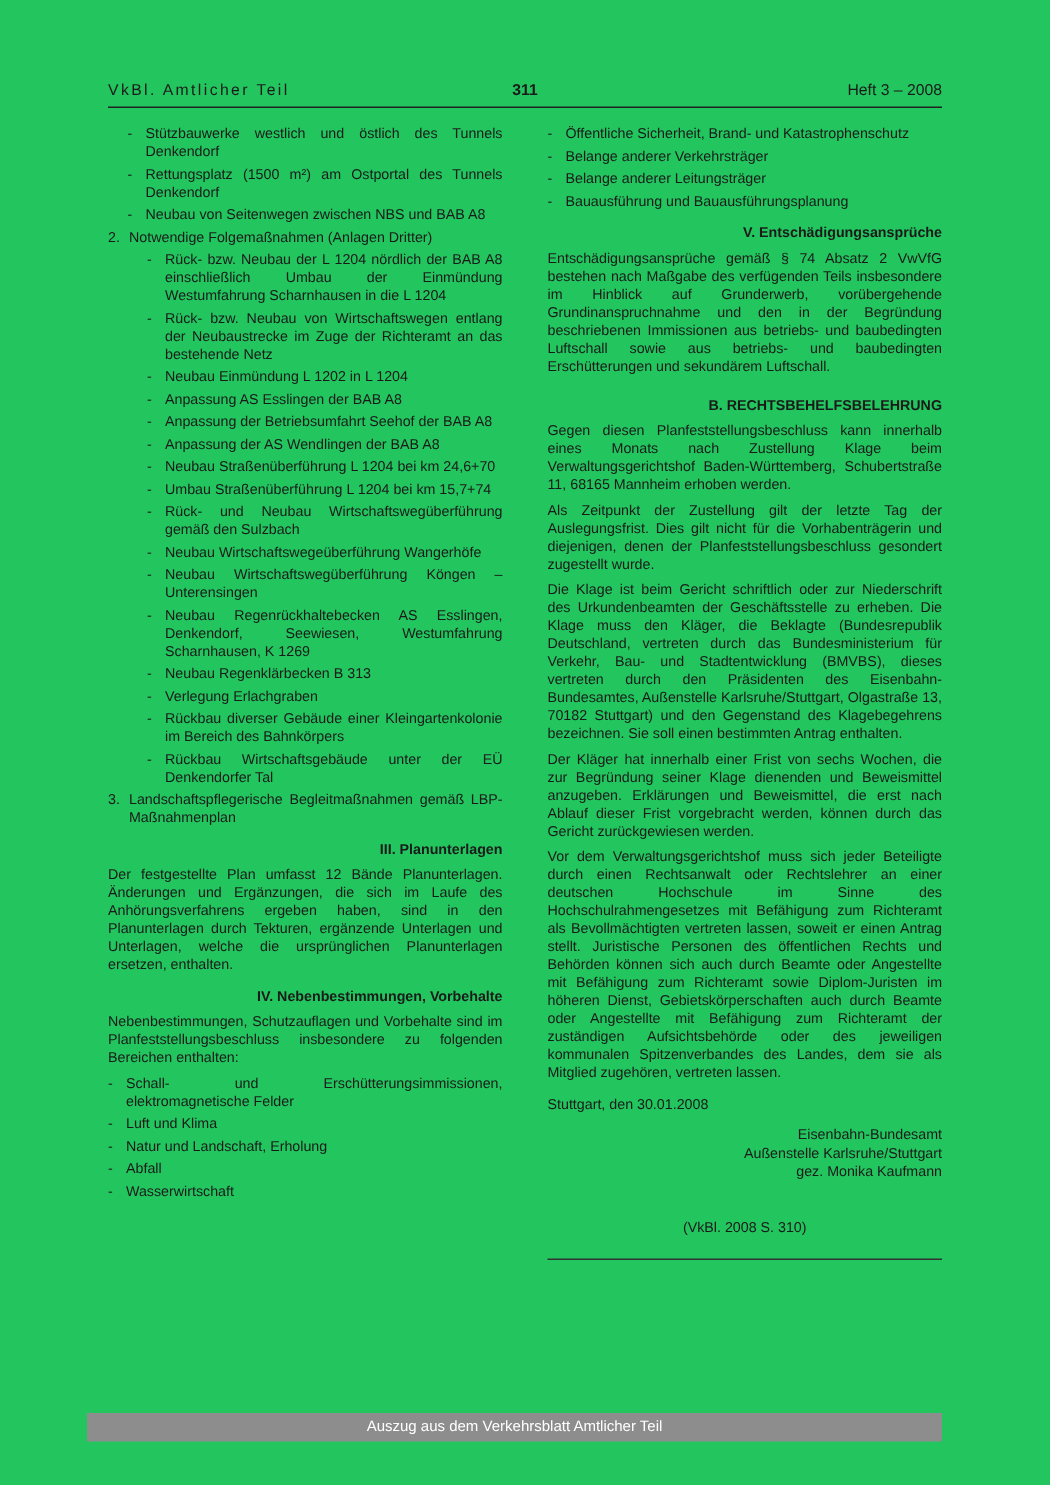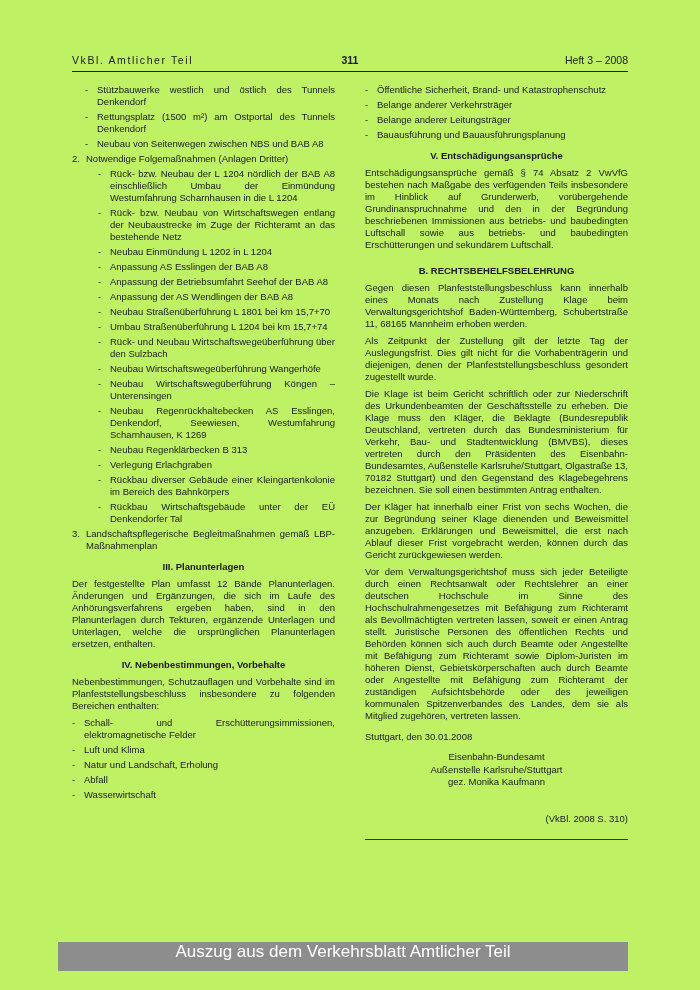--- a/index.html
+++ b/index.html
@@ -1,45 +1,45 @@
 <!DOCTYPE html>
 <html lang="de"><head>
 <meta charset="utf-8">
 <style>
   * { margin:0; padding:0; box-sizing:border-box; }
   body { background:#ffffff; font-family:"Liberation Sans","DejaVu Sans",sans-serif; }
-  .page { width:700px; height:990px; background:#bef264; position:relative; color:#1a1a1a;
+  .page { width:700px; height:990px; background:#22c55e; position:relative; color:#1a1a1a;
           overflow:hidden; outline:1px solid #e9e9e9; }
   .page-header { position:relative; margin:54px 72px 0; font-size:10.5px; height:13px; }
   .header-left { letter-spacing:1.6px; position:absolute; left:0; top:0; }
   .header-page { position:absolute; left:0; right:0; text-align:center; font-weight:bold; top:0; }
   .header-right { position:absolute; right:0; top:0; }
   .header-rule { margin:4px 72px 0; border-bottom:1.2px solid #222; }
   .columns { display:flex; gap:30px; margin:12px 72px 0; }
   .col { flex:1; min-width:0; font-size:9.5px; line-height:12px; text-align:justify;
          hyphens:auto; -webkit-hyphens:auto; }
   .dash-list { margin-bottom:3px; }
   .dash-item { display:flex; margin-bottom:3px; }
   .dash-item .marker { flex:none; width:12px; text-align:left; }
   .dash-item .txt { flex:1; text-align:justify; }
   .lvl1 { margin-left:13px; }
   .lvl2 { margin-left:26px; }
   .num-item { display:flex; margin-bottom:3px; }
   .num { flex:none; width:14px; }
   .num-body { flex:1; text-align:justify; }
-  .sec-heading { font-size:9.5px; font-weight:bold; margin:9px 0 5px; text-align:center; }
+  .sec-heading { font-size:9.5px; font-weight:bold; margin:9px 0 5px; text-align:right; }
   .sec-b { margin-top:14px; }
   .para { margin-bottom:5px; }
   .date-line { margin-top:9px; text-align:left; }
   .signature { text-align:right; margin-top:8px; line-height:12.5px; }
-  .sig-line { text-align:center; }
-  .reference { margin-top:24px; text-align:right; }
+  .sig-line { text-align:right; }
+  .reference { margin-top:24px; text-align:center; }
   .end-rule { margin-top:14px; border-bottom:1.2px solid #333; }
-  .footer-bar { position:absolute; left:58px; right:72px; top:942px; height:29px;
-                background:#8d8d8d; color:#ffffff; font-size:17px; text-align:center;
+  .footer-bar { position:absolute; left:58px; right:72px; top:942px; height:19px;
+                background:#8d8d8d; color:#ffffff; font-size:10px; text-align:center;
                 line-height:19px; }
 </style>
 </head>
 <body>
 
 <div class="page">
 
   <header class="page-header">
     <span class="header-left">VkBl. Amtlicher Teil</span>
     <span class="header-page">311</span>
@@ -93,29 +93,29 @@
           <div class="dash-item">
           <span class="marker">-</span>
           <span class="txt">Anpassung der Betriebsumfahrt Seehof der BAB A8</span>
         </div>
           <div class="dash-item">
           <span class="marker">-</span>
           <span class="txt">Anpassung der AS Wendlingen der BAB A8</span>
         </div>
           <div class="dash-item">
           <span class="marker">-</span>
-          <span class="txt">Neubau Straßenüberführung L 1801 bei km 15,7+70</span>
+          <span class="txt">Neubau Straßenüberführung L 1204 bei km 24,6+70</span>
         </div>
           <div class="dash-item">
           <span class="marker">-</span>
           <span class="txt">Umbau Straßenüberführung L 1204 bei km 15,7+74</span>
         </div>
           <div class="dash-item">
           <span class="marker">-</span>
-          <span class="txt">Rück- und Neubau Wirtschaftswegeüberführung über den Sulzbach</span>
+          <span class="txt">Rück- und Neubau Wirtschaftswegüberführung gemäß den Sulzbach</span>
         </div>
           <div class="dash-item">
           <span class="marker">-</span>
           <span class="txt">Neubau Wirtschaftswegeüberführung Wangerhöfe</span>
         </div>
           <div class="dash-item">
           <span class="marker">-</span>
           <span class="txt">Neubau Wirtschaftswegüberführung Köngen – Unterensingen</span>
         </div>
           <div class="dash-item">

